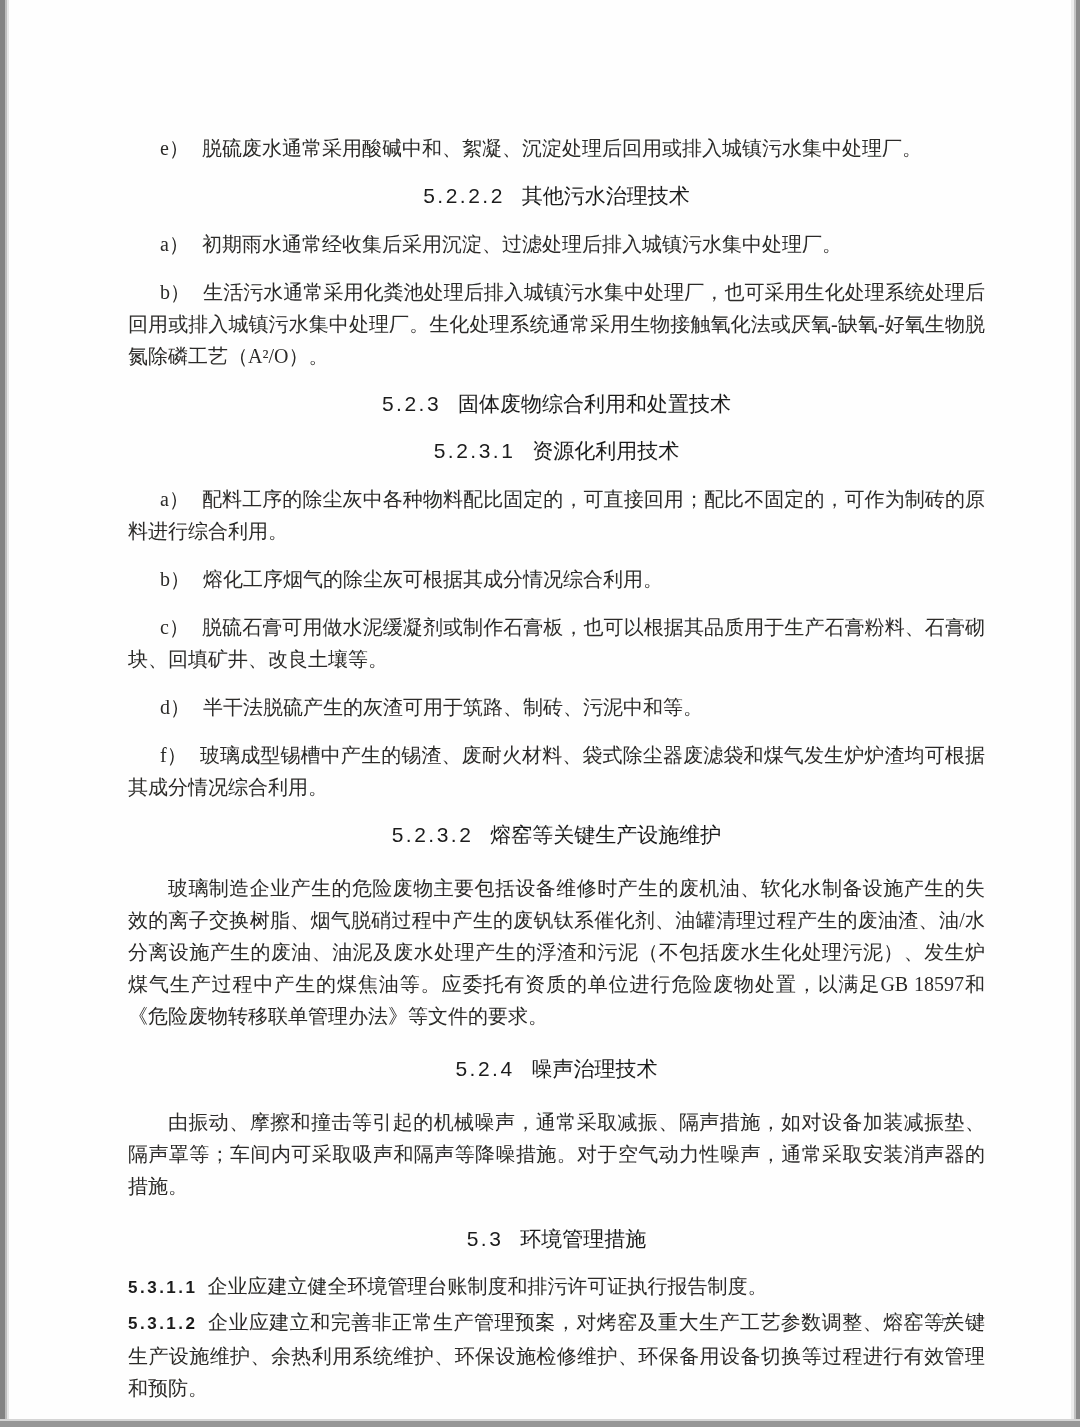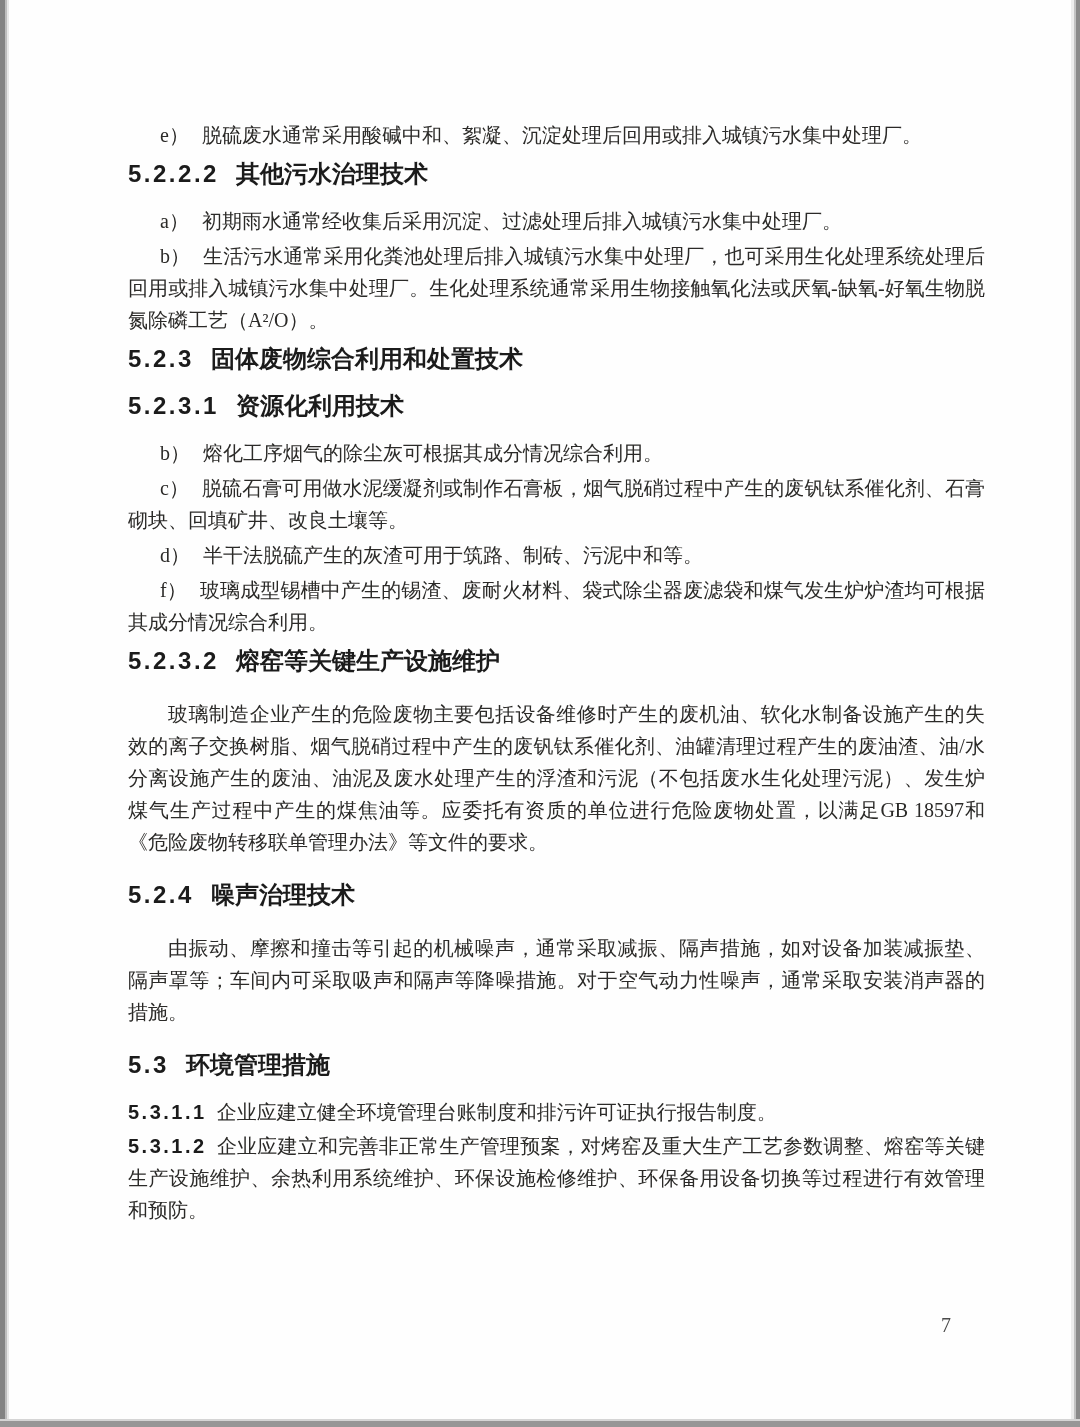--- a/index.html
+++ b/index.html
@@ -26,40 +26,40 @@
   .page-content {
     position: absolute;
     left: 128px; top: 116px;
     width: 857px;
     font-size: 20px;
     line-height: 32px;
     color: #2b2a28;
     text-align: justify;
   }
   p { margin: 0; }
-  .li { margin: 3px 0; text-indent: 32px; }
+  .li { margin: 16px 0; text-indent: 32px; }
   .li-marker {
     font-family: "Liberation Serif", "DejaVu Serif", serif;
     margin-right: 13px;
   }
   .para { margin: 21px 0; text-indent: 40px; }
   .h {
     margin: 7px 0 15px;
     font-family: "Liberation Sans", "DejaVu Sans", sans-serif;
-    font-weight: bold;
-    font-size: 24px;
+    font-weight: normal;
+    font-size: 21px;
     color: #1b1b1b;
-    text-align: left;
+    text-align: center;
   }
   .h-num { letter-spacing: 2.5px; margin-right: 17px; }
   .clause { margin: 2px 0; }
   .clause-num {
     font-family: "Liberation Sans", "DejaVu Sans", sans-serif;
     font-weight: bold;
-    font-size: 20px;
+    font-size: 17px;
     color: #1b1b1b;
     letter-spacing: 2.5px;
     margin-right: 10px;
   }
   .page-number {
     position: absolute;
     left: 941px; top: 1314px;
     font-family: "Liberation Serif", "DejaVu Serif", serif;
     font-size: 20px;
     color: #4a4a4a;
@@ -80,24 +80,25 @@
   <p class="h"><span class="h-num">5.2.2.2</span><span class="h-title">其他污水治理技术</span></p>
 
   <p class="li"><span class="li-marker">a）</span><span>初期雨水通常经收集后采用沉淀、过滤处理后排入城镇污水集中处理厂。</span></p>
 
   <p class="li"><span class="li-marker">b）</span><span>生活污水通常采用化粪池处理后排入城镇污水集中处理厂，也可采用生化处理系统处理后回用或排入城镇污水集中处理厂。生化处理系统通常采用生物接触氧化法或厌氧-缺氧-好氧生物脱氮除磷工艺（A²/O）。</span></p>
 
   <p class="h"><span class="h-num">5.2.3</span><span class="h-title">固体废物综合利用和处置技术</span></p>
 
   <p class="h"><span class="h-num">5.2.3.1</span><span class="h-title">资源化利用技术</span></p>
 
+  <p class="li"><span class="li-marker">a）</span><span>配料工序的除尘灰中各种物料配比固定的，可直接回用；配比不固定的，可作为制砖的原料进行综合利用。</span></p>
 
   <p class="li"><span class="li-marker">b）</span><span>熔化工序烟气的除尘灰可根据其成分情况综合利用。</span></p>
 
-  <p class="li"><span class="li-marker">c）</span><span>脱硫石膏可用做水泥缓凝剂或制作石膏板，烟气脱硝过程中产生的废钒钛系催化剂、石膏砌块、回填矿井、改良土壤等。</span></p>
+  <p class="li"><span class="li-marker">c）</span><span>脱硫石膏可用做水泥缓凝剂或制作石膏板，也可以根据其品质用于生产石膏粉料、石膏砌块、回填矿井、改良土壤等。</span></p>
 
   <p class="li"><span class="li-marker">d）</span><span>半干法脱硫产生的灰渣可用于筑路、制砖、污泥中和等。</span></p>
 
 
   <p class="li"><span class="li-marker">f）</span><span>玻璃成型锡槽中产生的锡渣、废耐火材料、袋式除尘器废滤袋和煤气发生炉炉渣均可根据其成分情况综合利用。</span></p>
 
   <p class="h"><span class="h-num">5.2.3.2</span><span class="h-title">熔窑等关键生产设施维护</span></p>
 
   <p class="para">玻璃制造企业产生的危险废物主要包括设备维修时产生的废机油、软化水制备设施产生的失效的离子交换树脂、烟气脱硝过程中产生的废钒钛系催化剂、油罐清理过程产生的废油渣、油/水分离设施产生的废油、油泥及废水处理产生的浮渣和污泥（不包括废水生化处理污泥）、发生炉煤气生产过程中产生的煤焦油等。应委托有资质的单位进行危险废物处置，以满足GB 18597和《危险废物转移联单管理办法》等文件的要求。</p>
 

